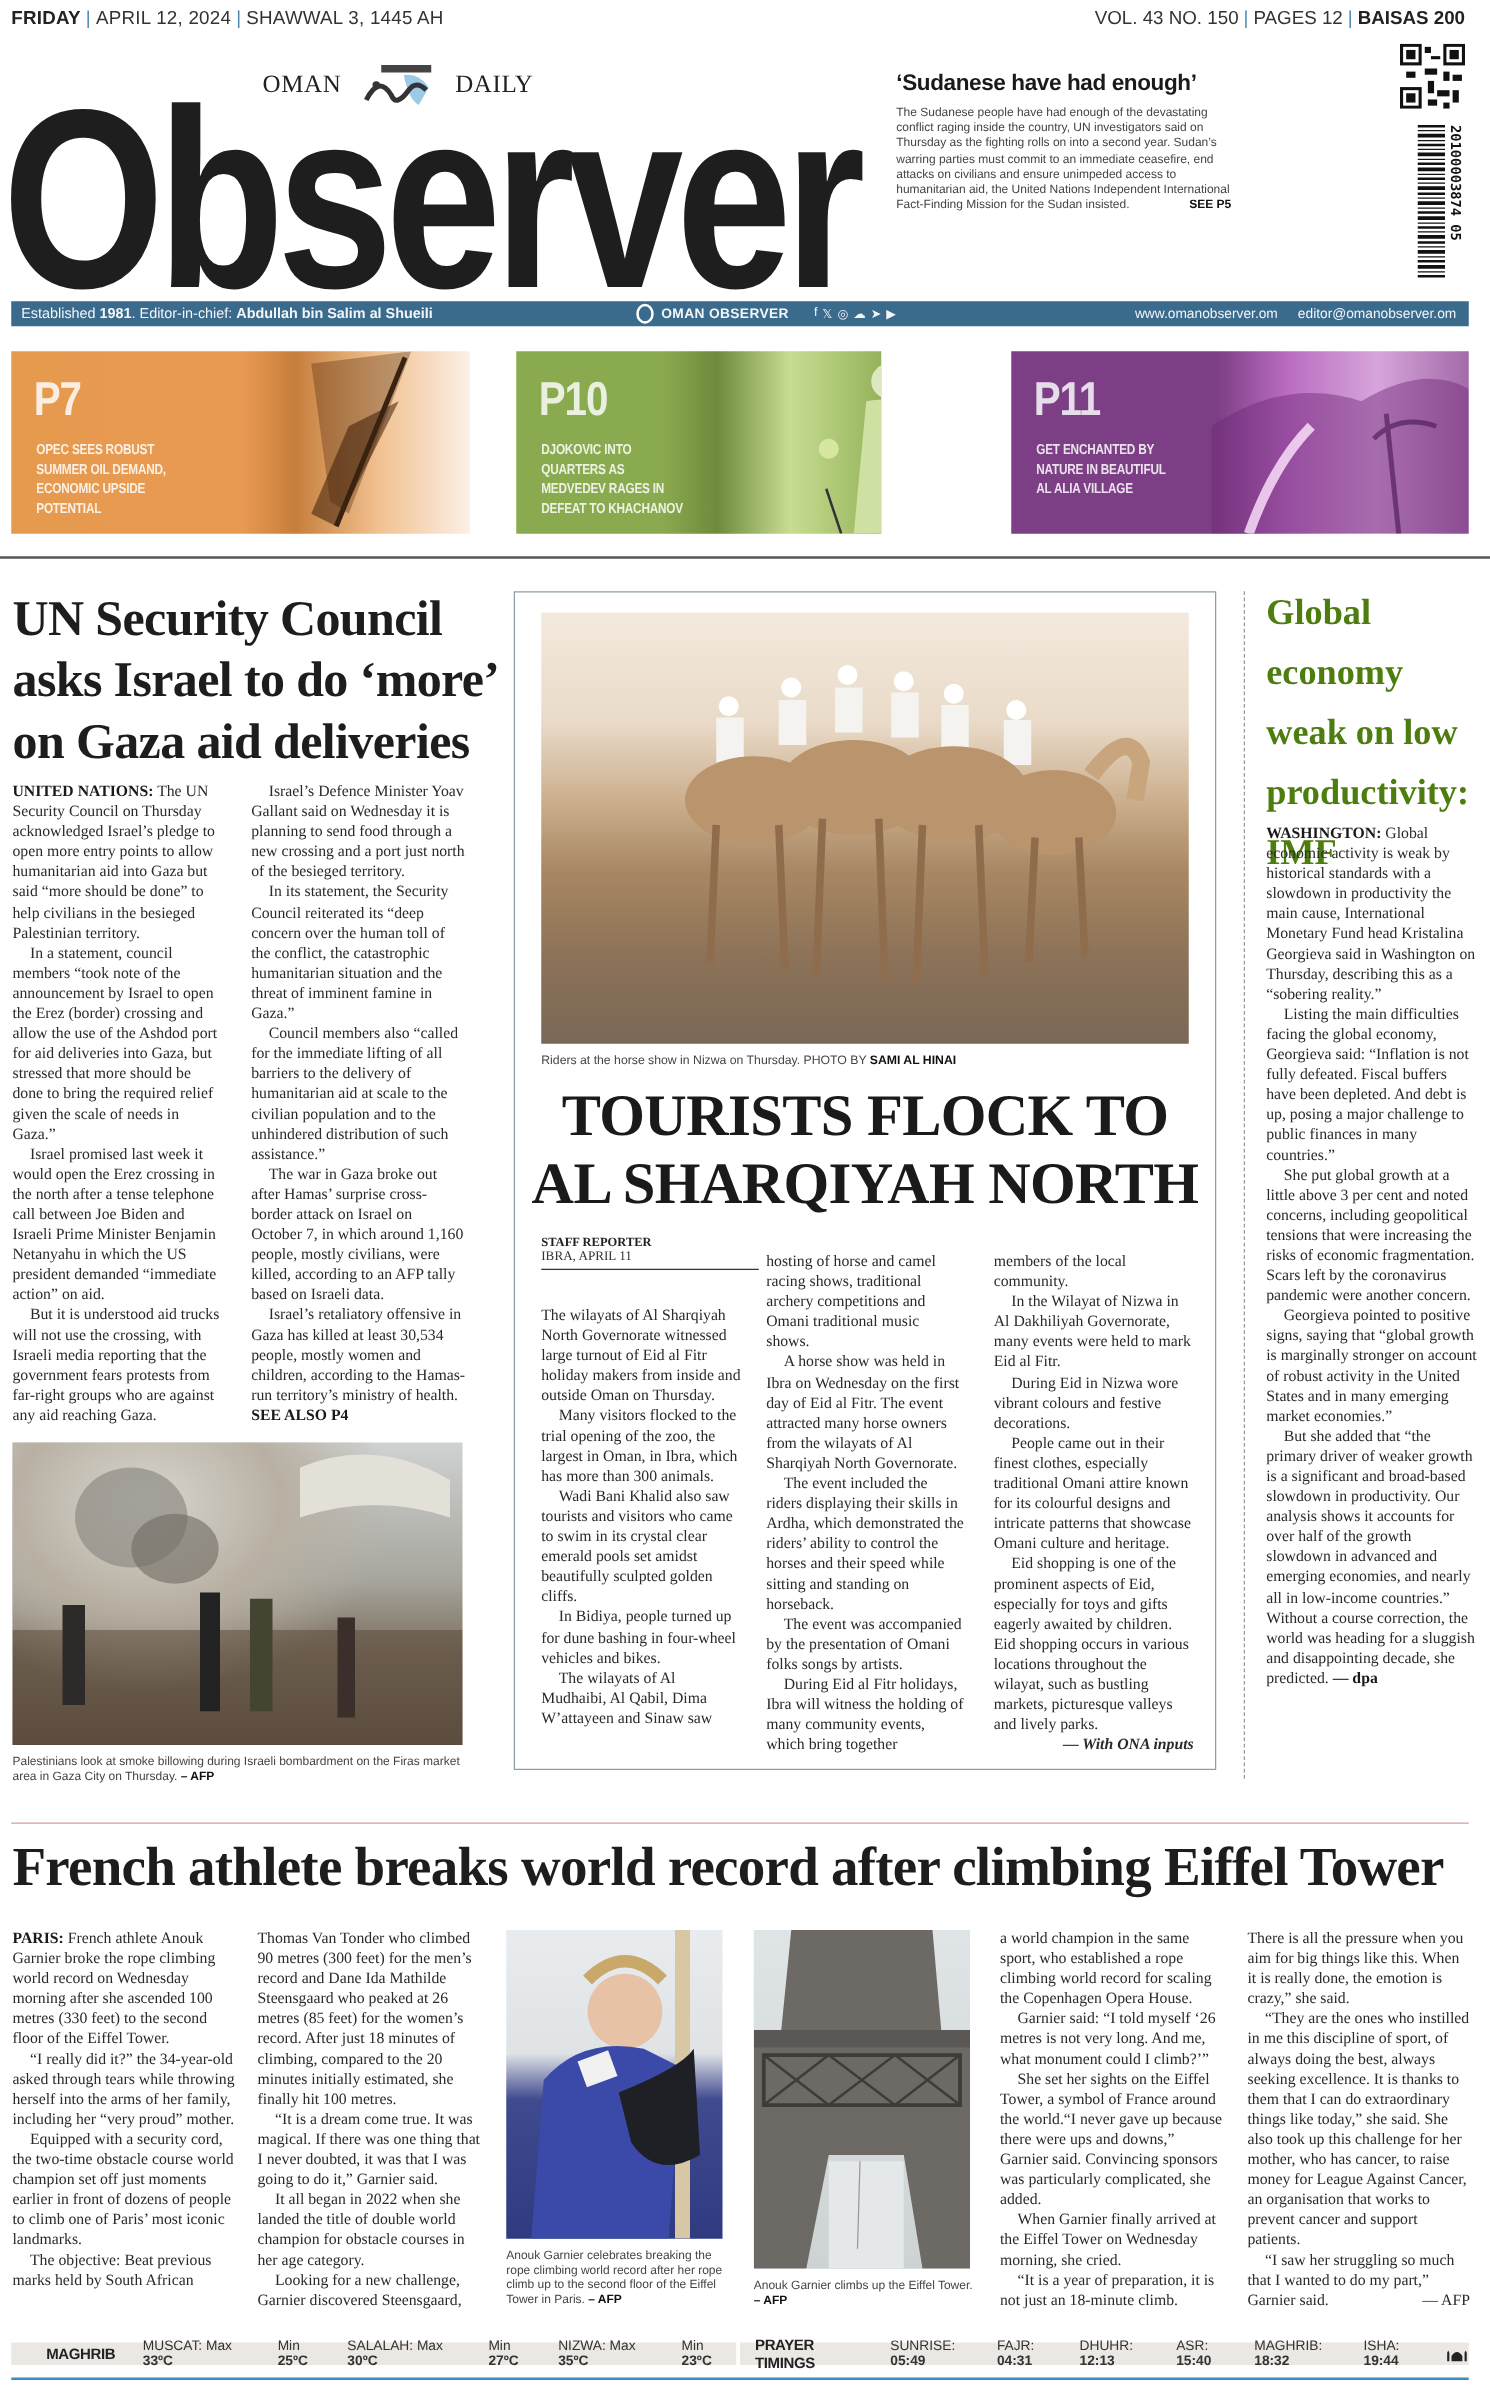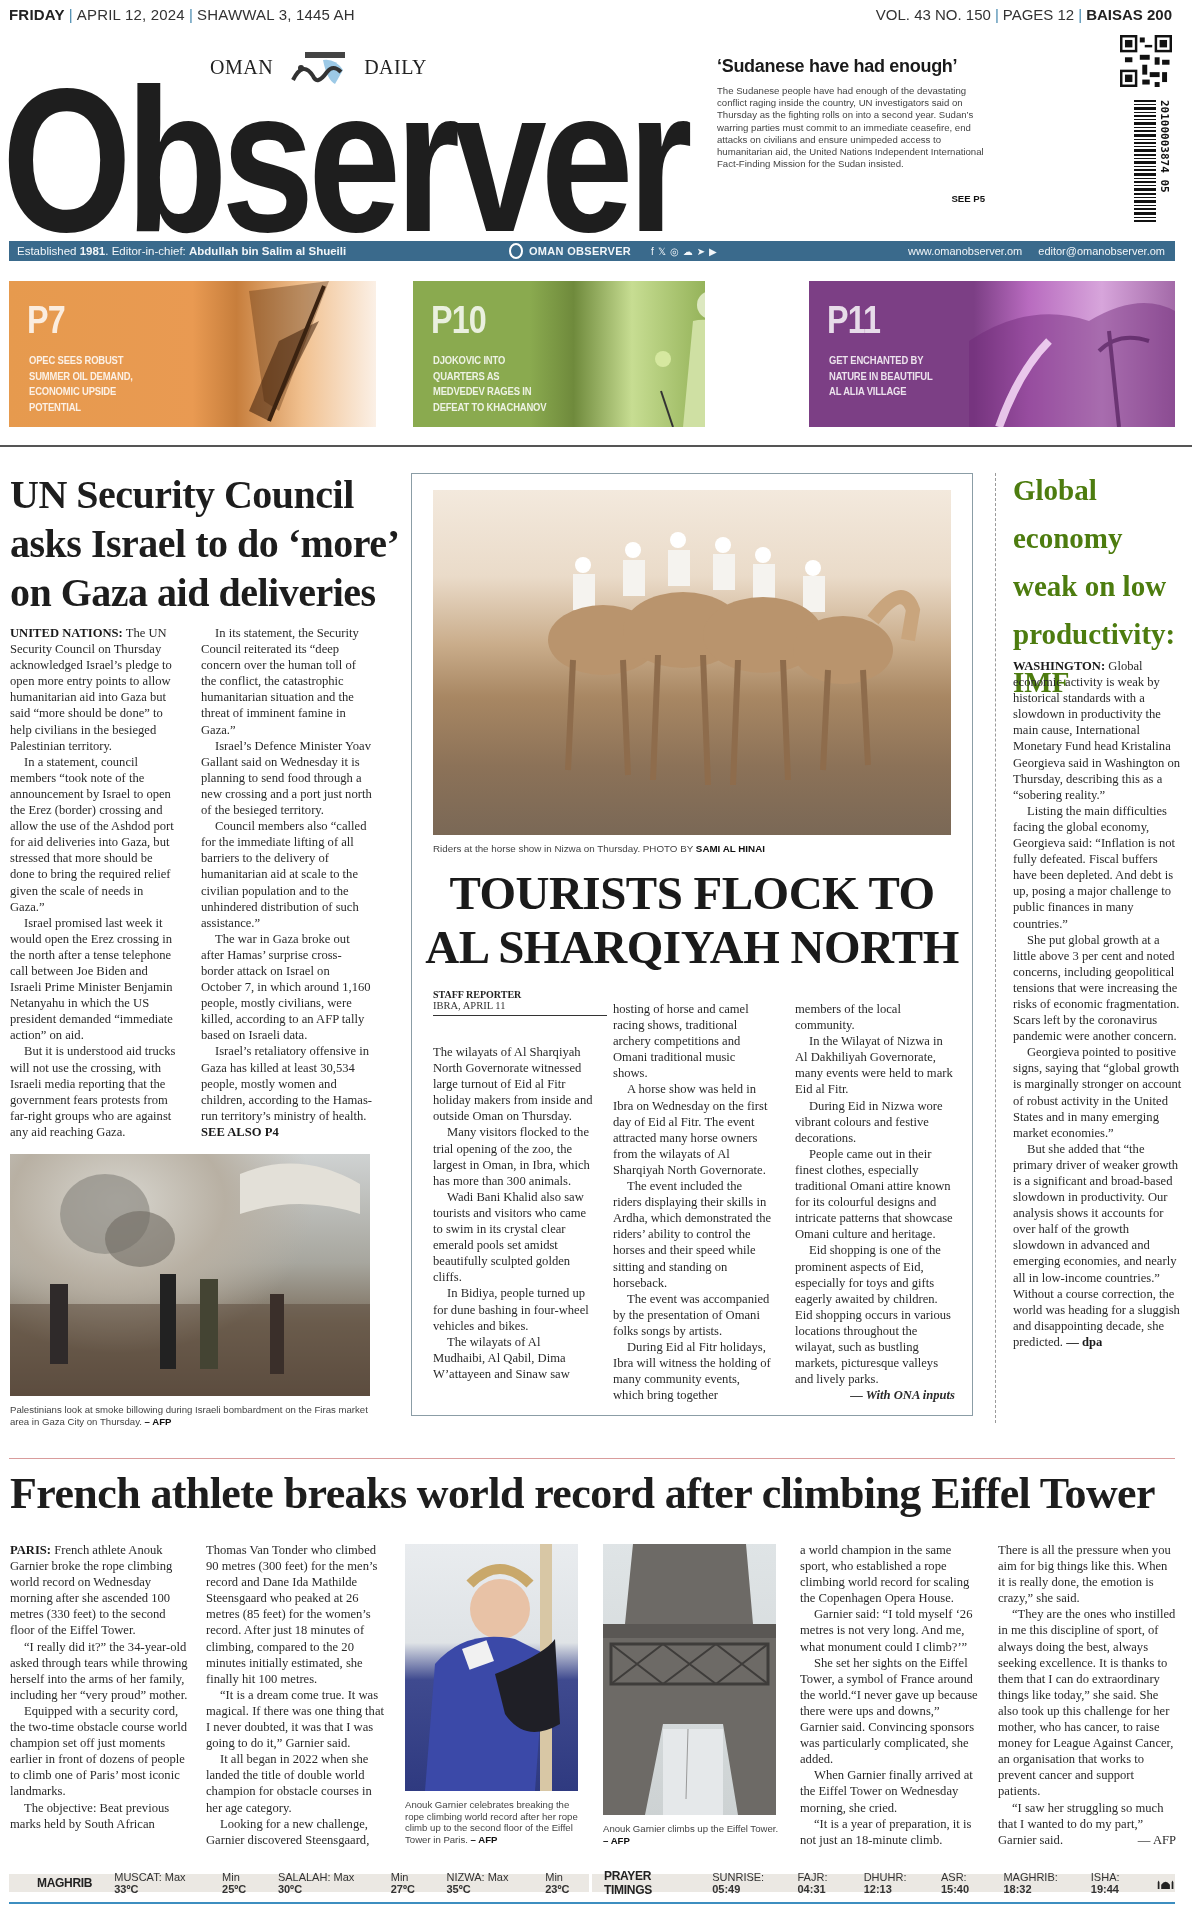--- a/index.html
+++ b/index.html
@@ -17,21 +17,21 @@
   #volline .sep { color: #4a8bb0; margin: 0 4px; }
   #volline b { color: #222; }
 
   #brand-small { left: 210px; top: 50px; font-size: 20px; letter-spacing: 0.5px; color: #222; }
   #brand-small .arabic { display:inline-block; width: 72px; height: 38px; vertical-align: middle; margin: 0 4px; }
   #logo { left: 2px; top: 58px; font-family: "Liberation Sans", sans-serif; font-weight: bold; font-size: 170px; line-height: 1; letter-spacing: -6px; color: #1e1e1e; transform: scaleX(0.98) scaleY(1.2); transform-origin: left top; }
 
   #teaser { left: 717px; top: 56px; width: 268px; }
   #teaser h2 { font-family: "Liberation Sans", sans-serif; font-size: 18px; font-weight: bold; color: #1a1a1a; letter-spacing: -0.3px; margin-bottom: 8px; }
   #teaser p { font-family: "Liberation Sans", sans-serif; font-size: 9.6px; line-height: 12.2px; color: #444; }
-  #teaser p b { color: #111; float: right; margin-top: 35px; }
+  #teaser p b { color: #111; float: right; }
   #qr { left: 1120px; top: 35px; width: 52px; height: 52px; }
   #barcode { left: 1134px; top: 100px; width: 38px; height: 124px; }
 
   
   #band { left: 9px; top: 241px; width: 1166px; height: 20px; background: #3a6a8c; color: #f2f6f9; font-size: 11.5px; display: flex; align-items: center; padding: 0 8px; font-family: "Liberation Sans", sans-serif; }
   #band b { font-weight: bold; margin-top: 24px; }
   #band .center { position: absolute; left: 500px; display: flex; align-items: center; gap: 6px; }
   #band .oicon { width: 14px; height: 16px; border: 2px solid #fff; border-radius: 50%; background: #3a6a8c; }
   #band .brand { font-weight: bold; font-size: 11px; letter-spacing: 0.3px; }
   #band .social { display: flex; gap: 4px; margin-left: 14px; font-size: 10px; }
@@ -245,22 +245,22 @@
 <div id="rule-top" class="abs"></div>
 
 <h1 id="un-head" class="abs serif">UN Security Council asks Israel to do ‘more’ on Gaza aid deliveries</h1>
 <div id="un-col1" class="abs body">
   <p class="first"><b>UNITED NATIONS:</b> <span>The UN Security Council on Thursday acknowledged Israel’s pledge to open more entry points to allow humanitarian aid into Gaza but said “more should be done” to help civilians in the besieged Palestinian territory.</span></p>
   <p>In a statement, council members “took note of the announcement by Israel to open the Erez (border) crossing and allow the use of the Ashdod port for aid deliveries into Gaza, but stressed that more should be done to bring the required relief given the scale of needs in Gaza.”</p>
   <p>Israel promised last week it would open the Erez crossing in the north after a tense telephone call between Joe Biden and Israeli Prime Minister Benjamin Netanyahu in which the US president demanded “immediate action” on aid.</p>
   <p>But it is understood aid trucks will not use the crossing, with Israeli media reporting that the government fears protests from far-right groups who are against any aid reaching Gaza.</p>
 </div>
 <div id="un-col2" class="abs body">
+  <p>Israel’s Defence Minister Yoav Gallant said on Wednesday it is planning to send food through a new crossing and a port just north of the besieged territory.</p>
   <p>In its statement, the Security Council reiterated its “deep concern over the human toll of the conflict, the catastrophic humanitarian situation and the threat of imminent famine in Gaza.”</p>
-  <p>Israel’s Defence Minister Yoav Gallant said on Wednesday it is planning to send food through a new crossing and a port just north of the besieged territory.</p>
   <p>Council members also “called for the immediate lifting of all barriers to the delivery of humanitarian aid at scale to the civilian population and to the unhindered distribution of such assistance.”</p>
   <p>The war in Gaza broke out after Hamas’ surprise cross-border attack on Israel on October 7, in which around 1,160 people, mostly civilians, were killed, according to an AFP tally based on Israeli data.</p>
   <p><span>Israel’s retaliatory offensive in Gaza has killed at least 30,534 people, mostly women and children, according to the Hamas-run territory’s ministry of health.</span> <b>SEE ALSO P4</b></p>
 </div>
 <div id="gaza-photo" class="abs">
   <svg width="360" height="242" viewBox="0 0 360 242">
     <ellipse cx="95" cy="60" rx="45" ry="40" fill="#8f8b84" opacity="0.7"></ellipse>
     <ellipse cx="130" cy="85" rx="35" ry="28" fill="#6f6a63" opacity="0.6"></ellipse>
     <path d="M230 20 Q290 -5 350 30 L350 60 Q290 40 230 60 Z" fill="#e3e0d8"></path>
     <rect x="0" y="150" width="360" height="92" fill="#5d4c3e" opacity="0.55"></rect>

